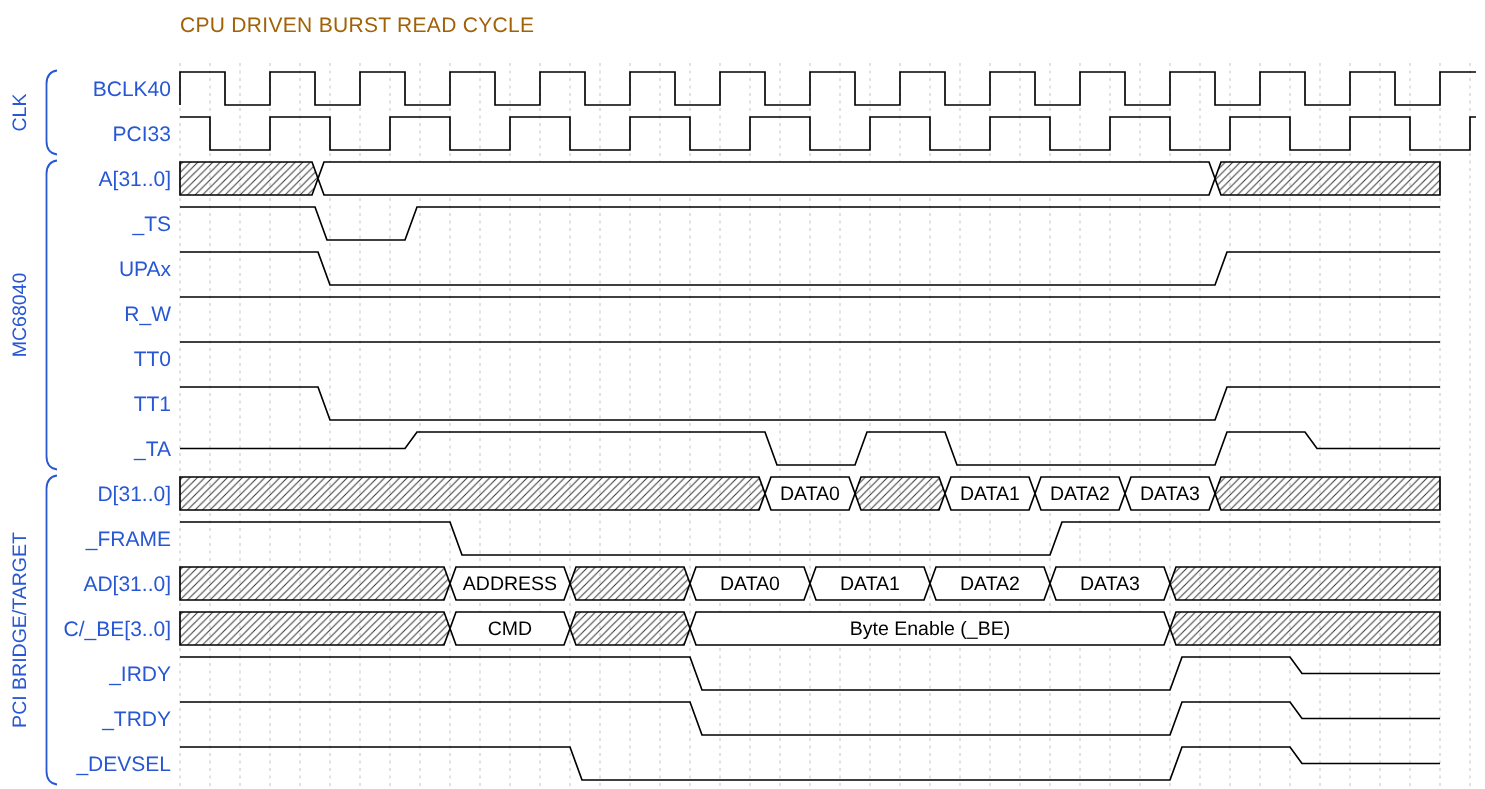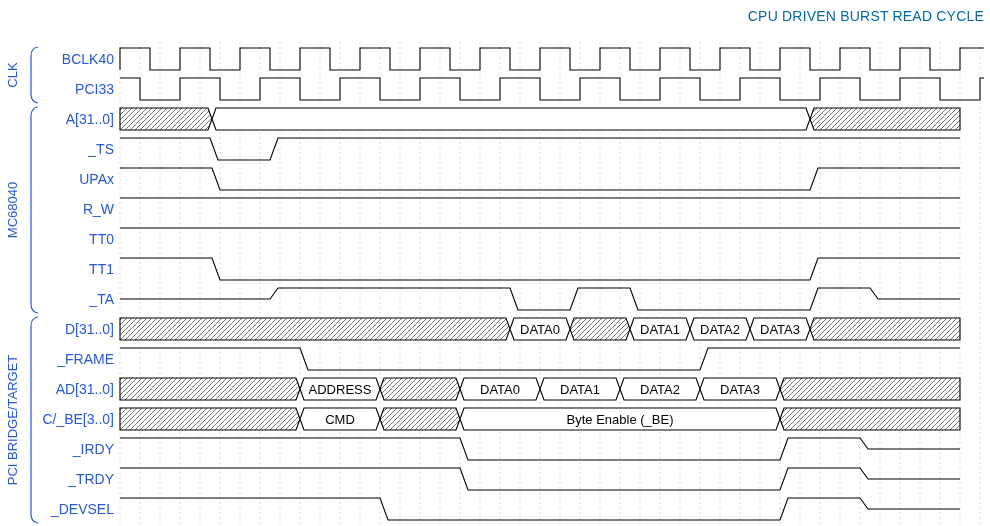--- a/index.html
+++ b/index.html
@@ -1,19 +1,19 @@
 <!DOCTYPE html>
 <html><head>
 <meta charset="utf-8">
 <style>
   html,body{margin:0;padding:0;background:#fff;}
   #stage{position:relative;width:990px;height:526px;background:#ffffff;overflow:hidden;
          font-family:"Liberation Sans", sans-serif;}
-  #title{position:absolute;top:8px;left:120px;width:864px;text-align:right;
-         font-size:14px;color:#0369a1;letter-spacing:.2px;}
+  #title{position:absolute;top:8px;left:120px;width:864px;text-align:left;
+         font-size:14px;color:#a16207;letter-spacing:.2px;}
   svg{position:absolute;top:0;left:0;}
   text{font-family:"Liberation Sans", sans-serif;}
 </style>
 </head>
 <body>
 
 <div id="stage">
   <div id="title">CPU DRIVEN BURST READ CYCLE</div>
   <svg id="wave-svg" width="990" height="526" viewBox="0 0 990 526">
       <defs>

